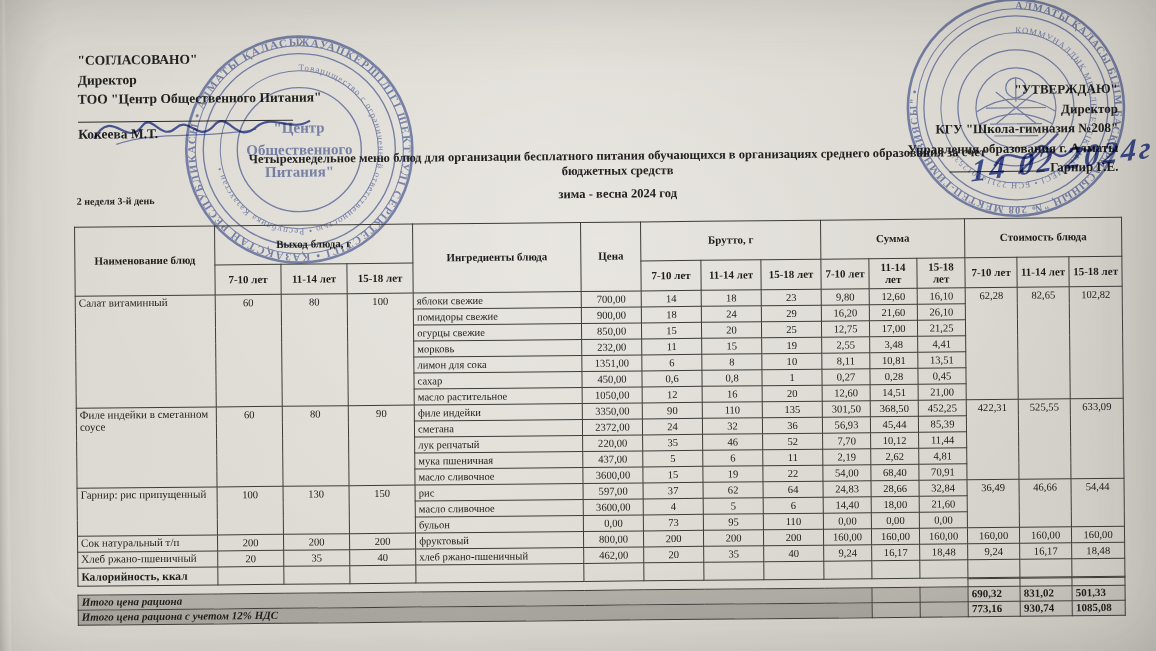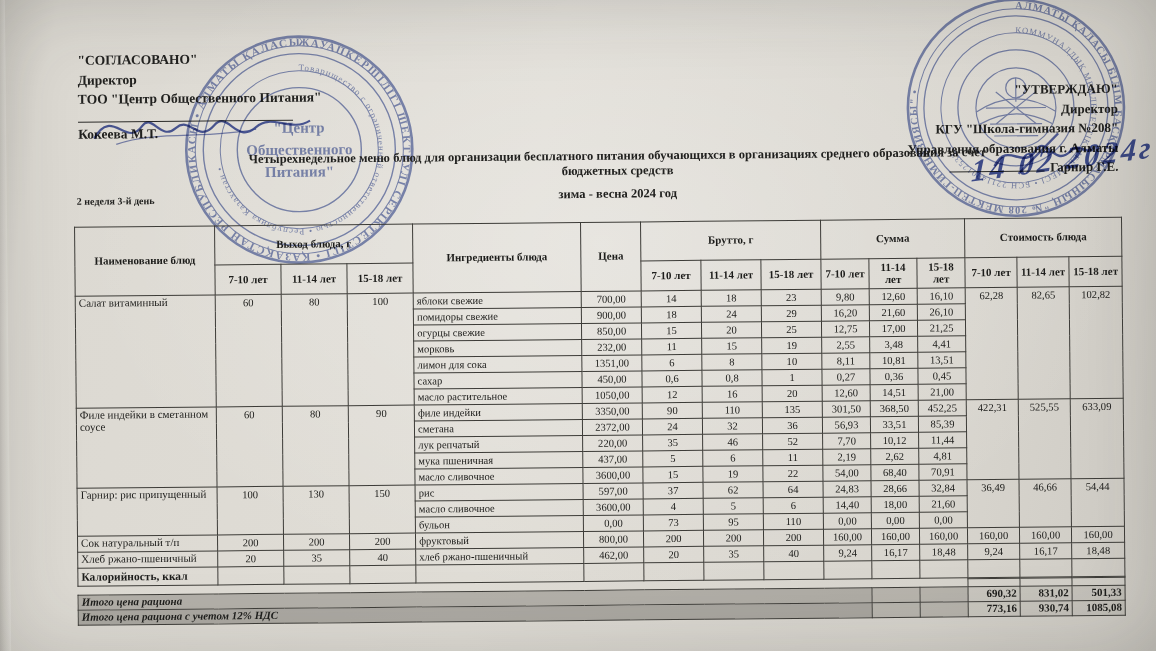--- a/index.html
+++ b/index.html
@@ -44,21 +44,21 @@
   td.top{vertical-align:top;padding-top:2px;}
   td.cal{font-weight:bold;font-size:11.5px;}
   
   table.totals td{font-size:11px;}
   tr.thin{height:8px;}
   tr.thin td.noline{border:none;background:transparent;}
   tr.trow{height:15px;}
   td.tlabel{font-weight:bold;font-style:italic;text-align:left;font-size:11.5px;
             background:rgba(88,85,78,.32);}
   td.tmid{background:rgba(88,85,78,.26);}
-  td.tval{font-weight:bold;text-align:right;background:rgba(88,85,78,.10);}
+  td.tval{font-weight:bold;background:rgba(88,85,78,.10);}
   tr.t2 td.tlabel{background:rgba(88,85,78,.38);}
   
   .stamp{position:absolute;mix-blend-mode:multiply;opacity:.68;}
   .ink{position:absolute;mix-blend-mode:multiply;}
   .hand-date{
     position:absolute;left:972px;top:146px;color:#32449b;opacity:.9;
     font-size:31px;font-style:italic;font-weight:bold;letter-spacing:3px;
     transform:rotate(-7deg) skewX(-10deg);white-space:nowrap;mix-blend-mode:multiply;
   }
 </style>
@@ -248,21 +248,21 @@
               <td class="num">10,81</td>
               <td class="num">13,51</td>
             </tr>
             <tr>
               <td class="ing">сахар</td>
               <td class="num">450,00</td>
               <td class="num">0,6</td>
               <td class="num">0,8</td>
               <td class="num">1</td>
               <td class="num">0,27</td>
-              <td class="num">0,36</td>
+              <td class="num">0,28</td>
               <td class="num">0,45</td>
             </tr>
             <tr>
               <td class="ing">масло растительное</td>
               <td class="num">1050,00</td>
               <td class="num">12</td>
               <td class="num">16</td>
               <td class="num">20</td>
               <td class="num">12,60</td>
               <td class="num">14,51</td>
@@ -285,21 +285,21 @@
               <td class="num top" rowspan="5">525,55</td>
               <td class="num top" rowspan="5">633,09</td>
             </tr>
             <tr>
               <td class="ing">сметана</td>
               <td class="num">2372,00</td>
               <td class="num">24</td>
               <td class="num">32</td>
               <td class="num">36</td>
               <td class="num">56,93</td>
-              <td class="num">33,51</td>
+              <td class="num">45,44</td>
               <td class="num">85,39</td>
             </tr>
             <tr>
               <td class="ing">лук репчатый</td>
               <td class="num">220,00</td>
               <td class="num">35</td>
               <td class="num">46</td>
               <td class="num">52</td>
               <td class="num">7,70</td>
               <td class="num">10,12</td>

